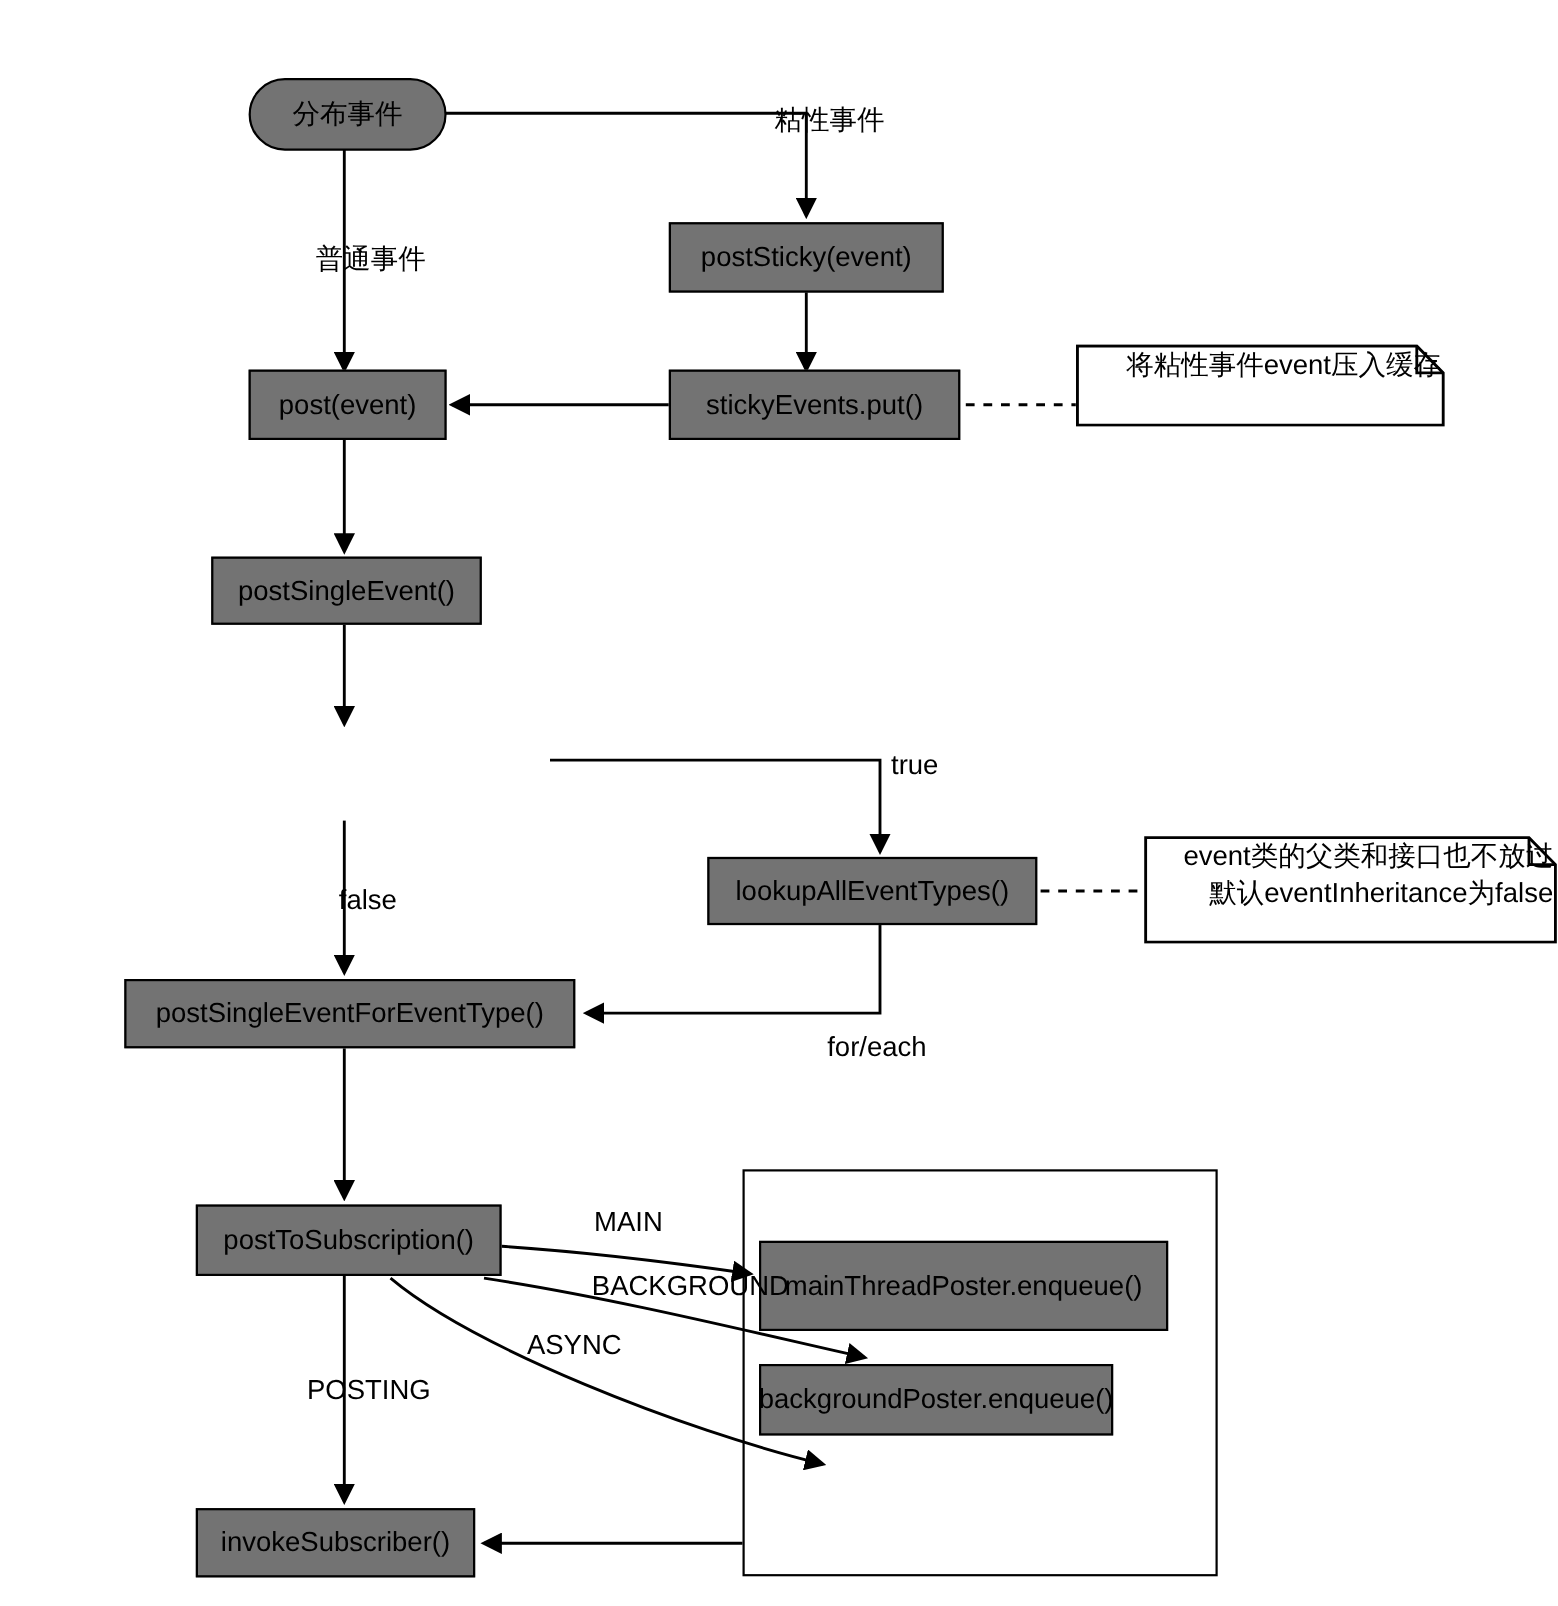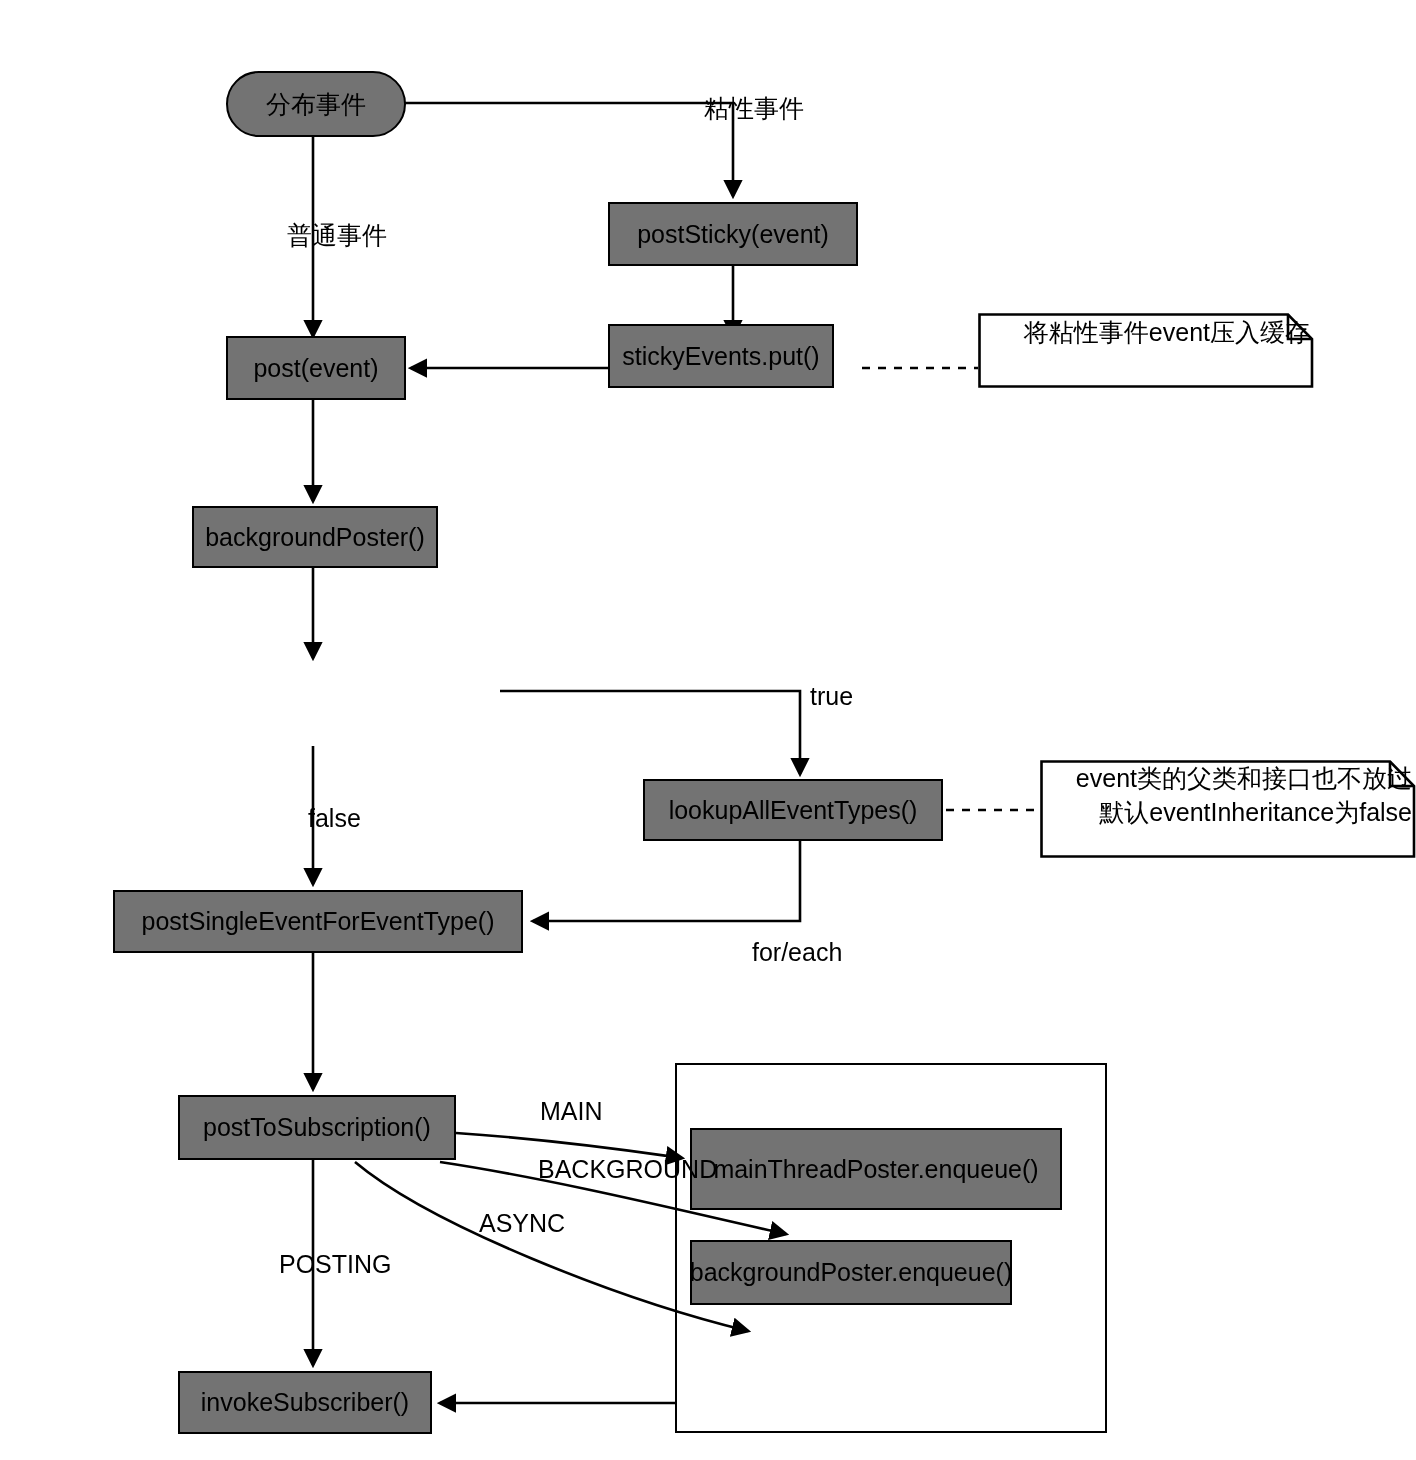--- a/index.html
+++ b/index.html
@@ -152,30 +152,30 @@
   </svg>
 
   <div class="node terminator" style="left:226px; top:71px; width:180px; height:66px;">
     <span class="node-label">分布事件</span>
   </div>
 
   <div class="node" style="left:608px; top:202px; width:250px; height:64px;text-align:center;">
     <span class="node-label">postSticky(event)</span>
   </div>
 
-  <div class="node" style="left:608px; top:324px; width:226px; height:64px;">
+  <div class="node" style="left:608px; top:336px; width:265px; height:64px;">
     <span class="node-label">stickyEvents.put()</span>
   </div>
 
   <div class="node" style="left:226px; top:336px; width:180px; height:64px;">
     <span class="node-label">post(event)</span>
   </div>
 
   <div class="node" style="left:192px; top:506px; width:246px; height:62px;">
-    <span class="node-label">backgroundPoster()</span>
+    <span class="node-label">postSingleEvent()</span>
   </div>
 
 
   <div class="node" style="left:643px; top:779px; width:300px; height:62px;">
     <span class="node-label">lookupAllEventTypes()</span>
   </div>
 
   <div class="node" style="left:113px; top:890px; width:410px; height:63px;">
     <span class="node-label">postSingleEventForEventType()</span>
   </div>

